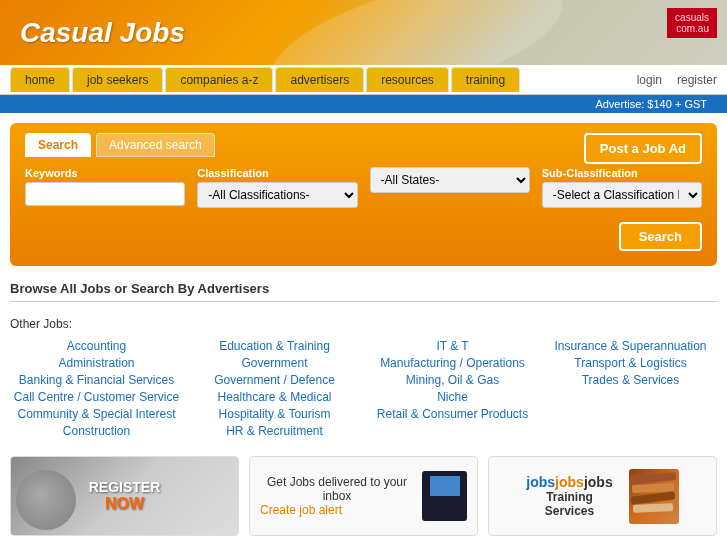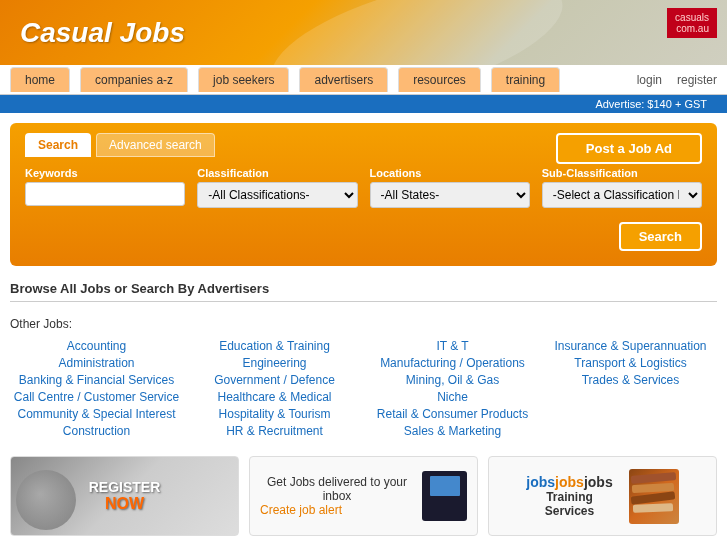--- a/index.html
+++ b/index.html
@@ -65,26 +65,26 @@
     .nav-items {
       display: flex;
       gap: 0;
       flex: 1;
     }
     .nav-item {
       padding: 5px 14px;
       font-size: 12px;
       color: #333;
       cursor: pointer;
-      background: #fdba74;
+      background: #eab308;
       border-right: 1px solid #ddd;
       border-top: 1px solid #ddd;
       border-left: 1px solid #ddd;
       border-radius: 4px 4px 0 0;
-      margin-right: 10px;
+      margin-right: 2px;
     }
     .nav-auth {
       display: flex;
       gap: 15px;
       color: #555;
       font-size: 12px;
     }
     .nav-auth a { color: #555; text-decoration: none; cursor: pointer; }
 
     
@@ -133,21 +133,21 @@
     }
     .post-job-btn {
       position: absolute;
       right: 15px;
       top: 10px;
       background: #f5a000;
       border: 2px solid #fff;
       color: white;
       font-size: 13px;
       font-weight: bold;
-      padding: 6px 28px;
+      padding: 6px 14px;
       border-radius: 4px;
       cursor: pointer;
     }
     .search-fields {
       display: grid;
       grid-template-columns: 1fr 1fr 1fr 1fr;
       gap: 12px;
     }
     .field-label {
       color: white;
@@ -307,22 +307,22 @@
   <div class="header-title">Casual Jobs</div>
   <div class="logo">
     <span>casuals</span>
     <span>com.au</span>
   </div>
 </div>
 
 <div class="nav">
   <div class="nav-items">
     <div class="nav-item">home</div>
+    <div class="nav-item">job seekers</div>
     <div class="nav-item">companies a-z</div>
-    <div class="nav-item">job seekers</div>
     <div class="nav-item">advertisers</div>
     <div class="nav-item">resources</div>
     <div class="nav-item">training</div>
   </div>
   <div class="nav-auth">
     <a>login</a>
     <a>register</a>
   </div>
 </div>
 
@@ -343,21 +343,20 @@
         <div class="field-label">Keywords</div>
         <input class="field-input" type="text" style="">
       </div>
       <div>
         <div class="field-label">Classification</div>
         <select class="field-select">
           <option>-All Classifications-</option>
         </select>
       </div>
       <div>
-        <div class="field-label">Locations</div>
         <select class="field-select">
           <option>-All States-</option>
         </select>
       </div>
       <div>
         <div class="field-label">Sub-Classification</div>
         <select class="field-select">
           <option>-Select a Classification First-</option>
         </select>
       </div>
@@ -377,34 +376,33 @@
         <a class="job-link">Accounting</a>
         <a class="job-link">Administration</a>
         <a class="job-link">Banking &amp; Financial Services</a>
         <a class="job-link">Call Centre / Customer Service</a>
         <a class="job-link">Community &amp; Special Interest</a>
         <a class="job-link">Construction</a>
       </div>
 
       <div class="job-column">
         <a class="job-link">Education &amp; Training</a>
-        <a class="job-link">Engineering</a>
+        <a class="job-link">Government</a>
         <a class="job-link">Government / Defence</a>
         <a class="job-link">Healthcare &amp; Medical</a>
         <a class="job-link">Hospitality &amp; Tourism</a>
         <a class="job-link">HR &amp; Recruitment</a>
       </div>
 
       <div class="job-column">
         <a class="job-link">IT &amp; T</a>
         <a class="job-link">Manufacturing / Operations</a>
         <a class="job-link">Mining, Oil &amp; Gas</a>
         <a class="job-link">Niche</a>
         <a class="job-link">Retail &amp; Consumer Products</a>
-        <a class="job-link">Sales &amp; Marketing</a>
       </div>
 
       <div class="job-column">
         <a class="job-link">Insurance &amp; Superannuation</a>
         <a class="job-link">Transport &amp; Logistics</a>
         <a class="job-link">Trades &amp; Services</a>
       </div>
 
     </div>
   </div>

